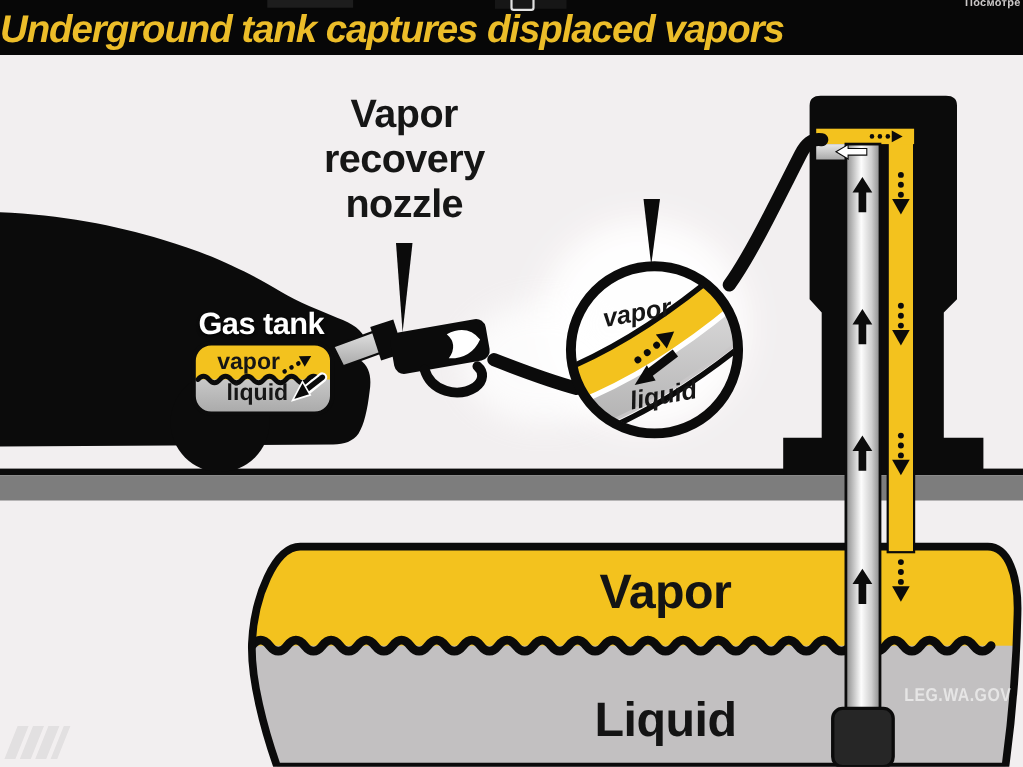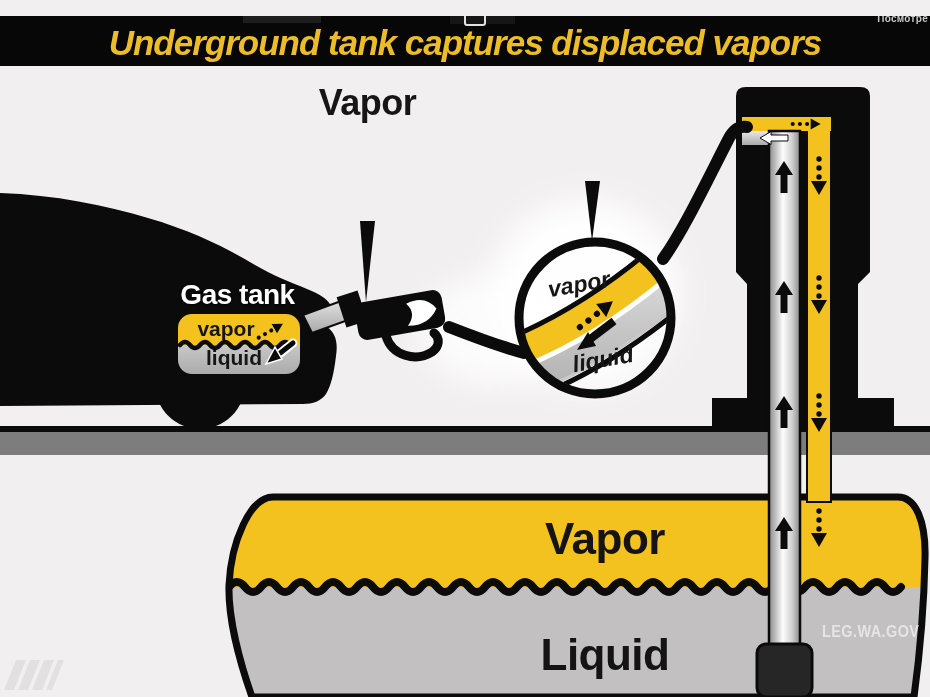--- a/index.html
+++ b/index.html
@@ -11,26 +11,26 @@
     --background:#F2EFF0;
   }
   html,body{margin:0;padding:0;}
   body{
     width:930px;height:697px;position:relative;overflow:hidden;
     background:var(--background);
     font-family:"Liberation Sans","DejaVu Sans",sans-serif;
   }
   
   .title-bar{
-    position:absolute;left:0;top:16px;width:930px;height:50px;
+    position:absolute;left:0;top:0;width:930px;height:50px;
     background:#070707;z-index:3;overflow:hidden;
   }
   .title-text{
     position:absolute;left:0;top:0;width:100%;height:50px;line-height:54px;
-    text-align:center;font-size:35px;font-weight:700;font-style:italic;
+    font-size:35px;font-weight:700;font-style:italic;
     letter-spacing:-1px;color:var(--title-yellow);white-space:nowrap;
   }
   .ui-artifact{position:absolute;background:#1d1d1d;}
   .player-mini-btn{
     position:absolute;left:464px;top:-4px;width:18px;height:10px;
     border:2px solid #e2e2e2;border-radius:3px;background:transparent;
   }
   .overlay-top-right{
     position:absolute;right:2px;top:-3px;font-size:10px;color:#cbc8c8;
     font-weight:700;letter-spacing:.3px;
@@ -217,20 +217,22 @@
   <g fill="#000" opacity="0.06">
     <polygon points="4,690 16,660 26,660 14,690"></polygon>
     <polygon points="18,690 30,660 40,660 28,690"></polygon>
     <polygon points="32,690 44,660 54,660 42,690"></polygon>
     <polygon points="46,690 58,660 64,660 52,690"></polygon>
   </g>
 </svg>
 
 <div class="lbl callout callout-nozzle">
   <span class="line">Vapor</span>
+  <span class="line">recovery</span>
+  <span class="line">nozzle</span>
 </div>
 <div class="lbl callout callout-hose">
 </div>
 
 <div class="lbl gas-tank-label">Gas tank</div>
 <div class="lbl mini mini-vapor">vapor</div>
 <div class="lbl mini mini-liquid">liquid</div>
 
 <div class="lbl mag mag-vapor">vapor</div>
 <div class="lbl mag mag-liquid">liquid</div>

